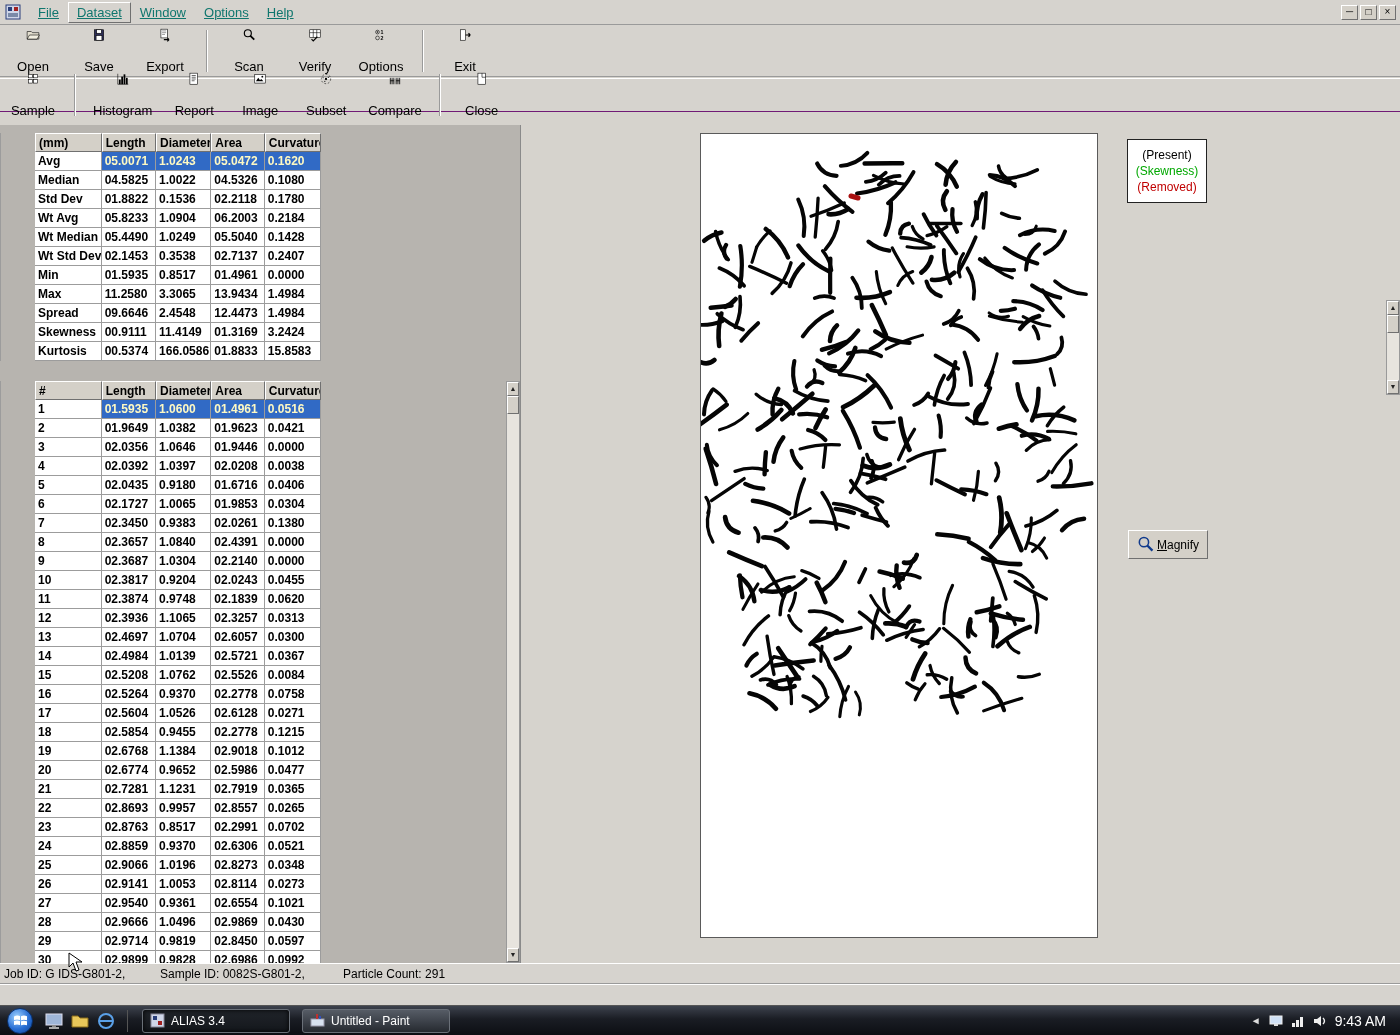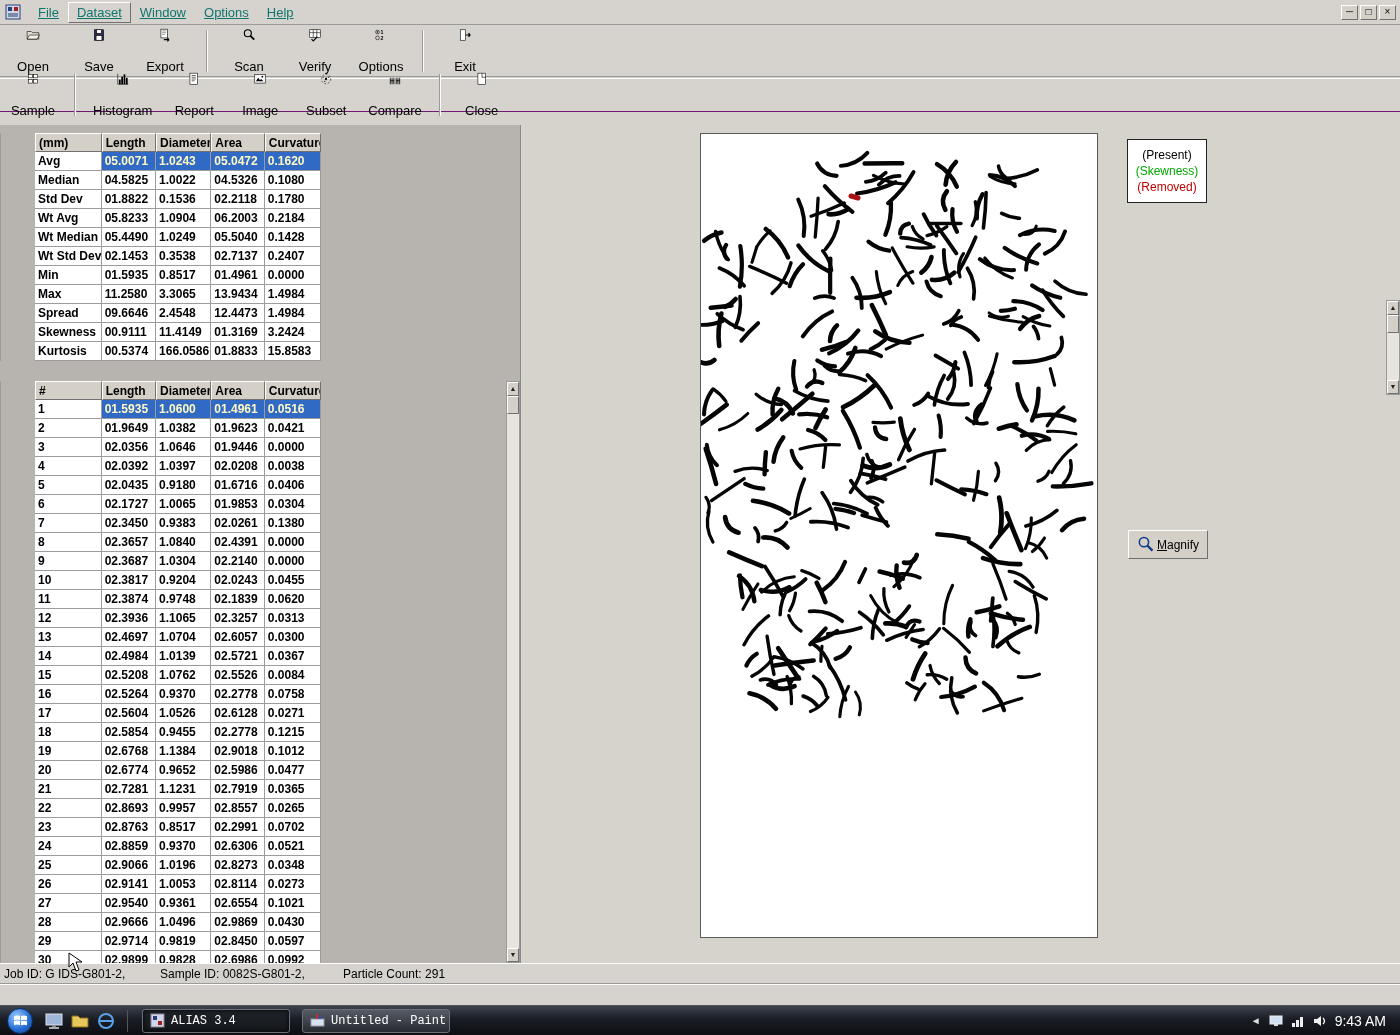--- a/index.html
+++ b/index.html
@@ -918,21 +918,21 @@
         <rect x="4" y="15" width="10" height="2" fill="#aaa"></rect>
     </svg>
     <svg class="ql-icon" viewBox="0 0 18 18">
       <path d="M1 4h6l2 2h8v9H1z" fill="#e8c75a" stroke="#8a6d1a"></path>
     </svg>
     <svg class="ql-icon" viewBox="0 0 18 18">
       <circle cx="9" cy="9" r="7" fill="none" stroke="#5aa0e8" stroke-width="2"></circle>
       <path d="M2 9h14" stroke="#5aa0e8" stroke-width="2"></path>
     </svg>
     <div class="tb-div"></div>
-    <div id="task-buttons" style="display: flex; font-family: Liberation Mono, monospace;">
+    <div id="task-buttons" style="display: flex;">
         <div class="task-btn active">
           <svg viewBox="0 0 15 15">
             <rect x="1" y="1" width="13" height="13" fill="#cfd6e8" stroke="#889"></rect>
             <rect x="3" y="3" width="4" height="4" fill="#2a3f7a"></rect>
             <rect x="8" y="8" width="4" height="4" fill="#a02020"></rect>
           </svg>
           <span>ALIAS 3.4</span>
         </div>
         <div class="task-btn">
           <svg viewBox="0 0 15 15">

